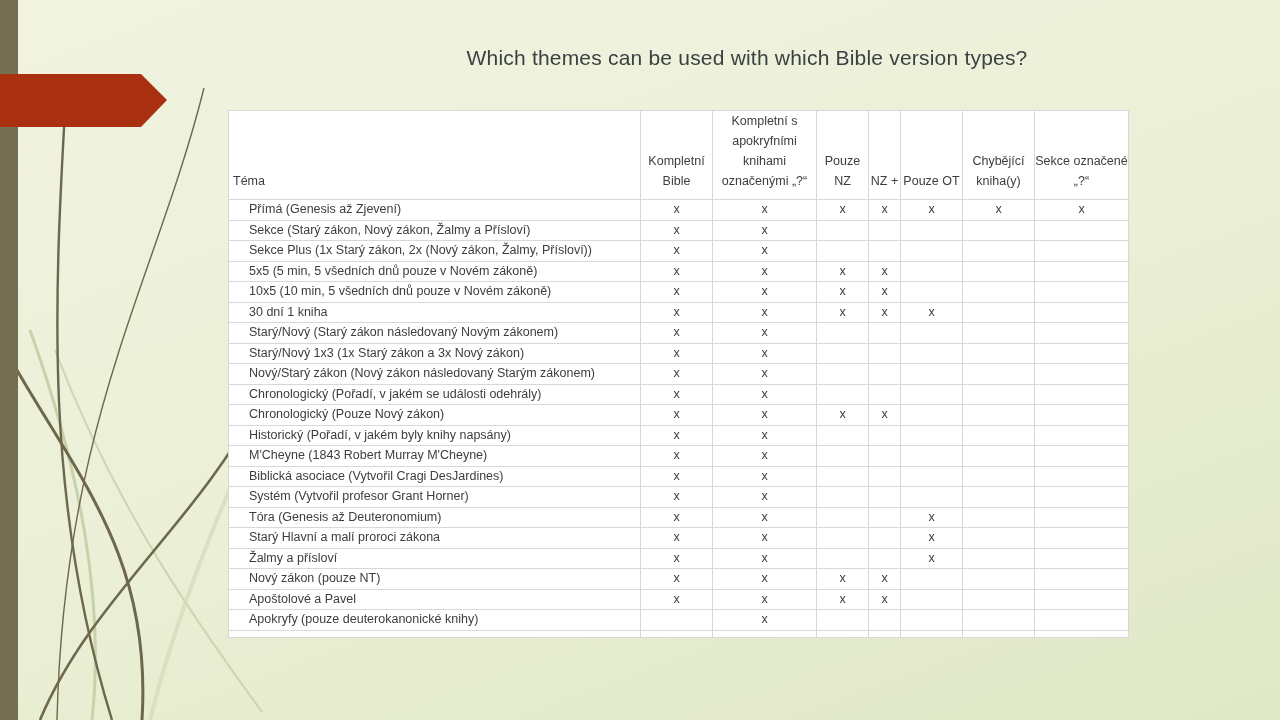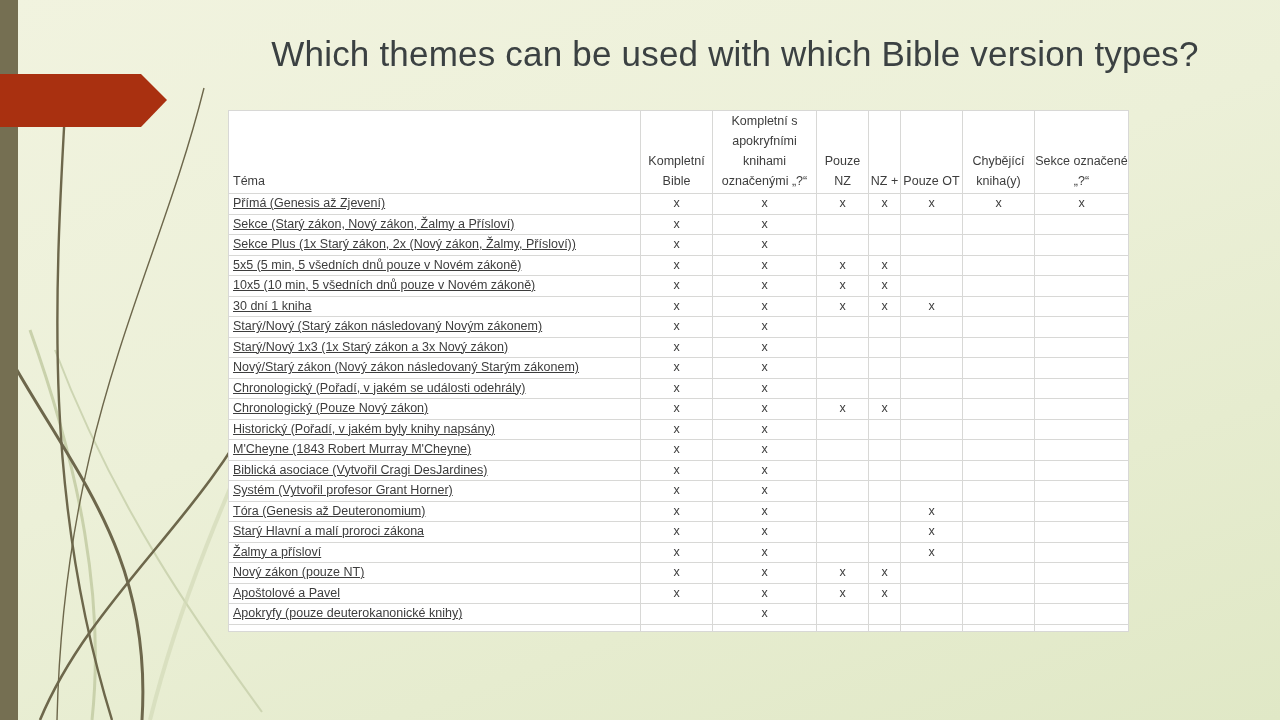--- a/index.html
+++ b/index.html
@@ -12,45 +12,45 @@
     position:relative;width:1280px;height:720px;
     background:linear-gradient(160deg,#f1f3df 0%,#ecf0d8 45%,#e0e8c6 100%);
   }
   .left-bar{
     position:absolute;left:0;top:0;width:18px;height:720px;
     background:#756f52;z-index:2;
   }
   .decor{position:absolute;left:0;top:0;z-index:1;pointer-events:none;}
   .arrow{position:absolute;left:0;top:0;z-index:3;pointer-events:none;}
   .title{
-    position:absolute;left:230px;top:34px;width:1010px;margin:0;
-    text-align:center;font-size:35px;font-weight:400;letter-spacing:.2px;
+    position:absolute;left:230px;top:34px;width:1010px;margin:12px;
+    text-align:center;font-size:21px;font-weight:400;letter-spacing:.2px;
     color:#3b4142;z-index:4;
   }
   .table-wrap{
     position:absolute;left:228px;top:110px;z-index:4;
   }
   table.grid{
     border-collapse:collapse;table-layout:fixed;width:900px;
     background:#ffffff;font-size:12.5px;color:#3d3d3d;
   }
   table.grid th,table.grid td{
     border:1px solid #d8d8d6;padding:0;overflow:hidden;
   }
   table.grid th{
     font-weight:400;vertical-align:bottom;text-align:center;
-    line-height:1.6;padding-bottom:2px;height:79px;
+    line-height:1.6;padding-bottom:8px;height:79px;
   }
   table.grid th.theme-h{
     text-align:left;padding-left:4px;margin-left:13px;
   }
   table.grid td{
     height:19.5px;line-height:19.5px;white-space:nowrap;
   }
-  table.grid td.theme-cell{text-align:left;padding-left:4px;text-decoration:underline;}
+  table.grid td.theme-cell{text-align:left;padding-left:20px;}
   table.grid td.mark-cell{text-align:center;}
   table.grid tr.blank-row td{height:6px;line-height:6px;}
 </style>
 </head>
 <body>
 
 <div class="slide">
 
   <svg class="decor" width="280" height="720" viewBox="0 0 280 720" fill="none">
     <path d="M30,330 C80,470 105,600 92,720" stroke="#c9d1ab" stroke-width="3"></path>

